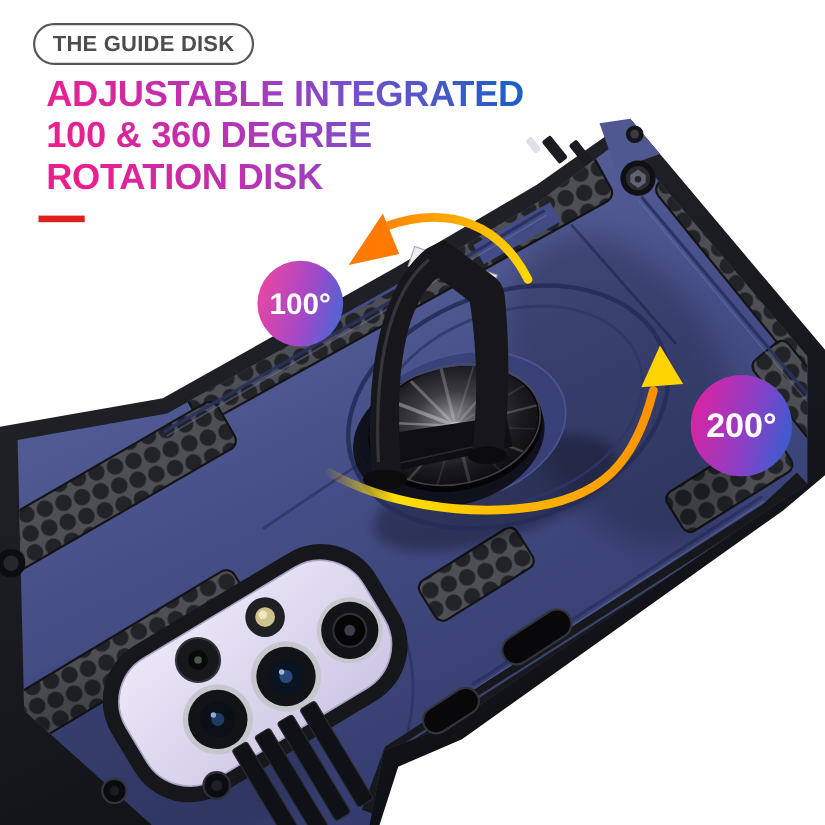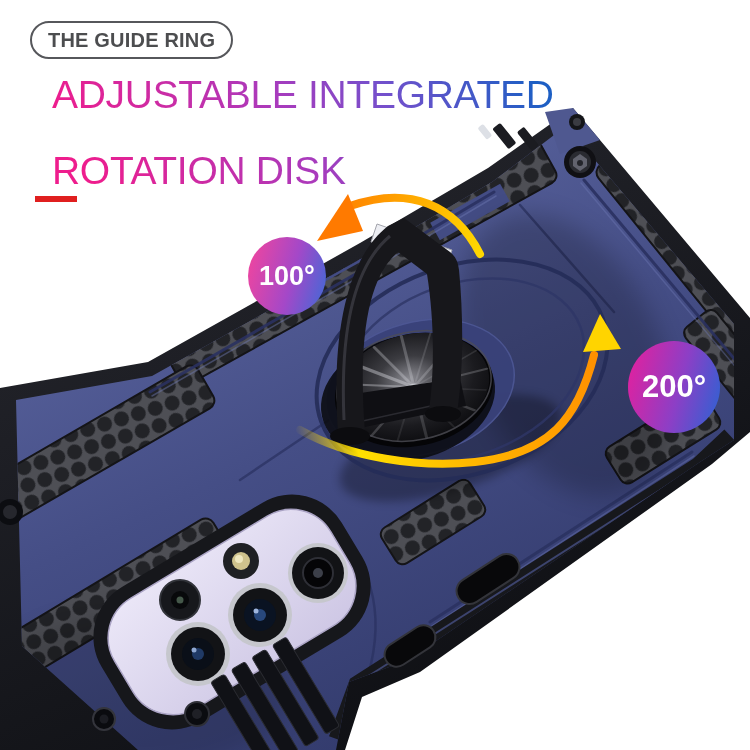--- a/index.html
+++ b/index.html
@@ -6,31 +6,31 @@
   body{width:750px;height:750px;background:#ffffff;overflow:hidden;
        font-family:"Liberation Sans", sans-serif;}
   .stage{position:relative;width:750px;height:750px;background:#fff;}
   .stage svg{position:absolute;left:0;top:0;}
 
   .pill{position:absolute;left:30px;top:21px;height:38px;box-sizing:border-box;
         border:2px solid #56575b;border-radius:20px;padding:0 16px;
         font-weight:700;font-size:20px;line-height:34px;color:#4c4d4f;
         letter-spacing:.2px;background:#fff;white-space:nowrap;}
 
-  .headline{position:absolute;left:36px;top:60px;margin:16px;
-        font-weight:400;font-size:39px;line-height:38px;letter-spacing:-.3px;
+  .headline{position:absolute;left:36px;top:60px;margin:6px;
+        font-weight:700;font-size:33px;line-height:38px;letter-spacing:-.3px;
         background:linear-gradient(62deg,#ee1d8d 8%,#aa3abc 48%,#7450cc 68%,#1d5fc4 96%);
         -webkit-background-clip:text;background-clip:text;color:transparent;
         white-space:nowrap;}
 
   .dash{position:absolute;left:35px;top:196px;width:42px;height:6px;background:#e01f1f;}
 
   .callout{position:absolute;border-radius:50%;color:#fff;font-weight:700;
         display:flex;align-items:center;justify-content:center;z-index:3;}
-  .callout-100{left:248px;top:237px;width:78px;height:78px;font-size:27px;
+  .callout-100{left:234px;top:237px;width:78px;height:78px;font-size:27px;
         background:linear-gradient(105deg,#ef459f 5%,#a448c8 55%,#4767d6 95%);}
   .callout-360{left:628px;top:341px;width:92px;height:92px;font-size:31px;
         background:linear-gradient(105deg,#e0219f 5%,#8c3fc6 55%,#3360d2 95%);}
 </style>
 </head>
 <body>
 
 <div class="stage">
 
 <svg width="750" height="750" viewBox="0 0 750 750" aria-hidden="true">
@@ -274,24 +274,24 @@
       <polygon points="317,241 348,194 363,231" fill="#ff7a00"></polygon>
     </g>
     <g>
       <path d="M 300 430 C 350 458 420 468 475 462 C 550 454 578 418 594 355" stroke="url(#arrow2Grad)" stroke-width="8" stroke-linecap="round"></path>
       <polygon points="600,314 583,352 621,349" fill="#ffd400"></polygon>
     </g>
   </g>
 </svg>
 
   <div class="pill">
-    <span>THE GUIDE RING</span>
+    <span>THE GUIDE DISK</span>
   </div>
 
-  <h1 class="headline"><span>ADJUSTABLE INTEGRATED</span><br><br><span>ROTATION DISK</span></h1>
+  <h1 class="headline"><span>ADJUSTABLE INTEGRATED</span><br><span>100 &amp; 360 DEGREE</span><br><span>ROTATION DISK</span></h1>
 
   <div class="dash"></div>
 
   <div class="callout callout-100">
     <span>100°</span>
   </div>
   <div class="callout callout-360">
     <span>200°</span>
   </div>
 </div>

